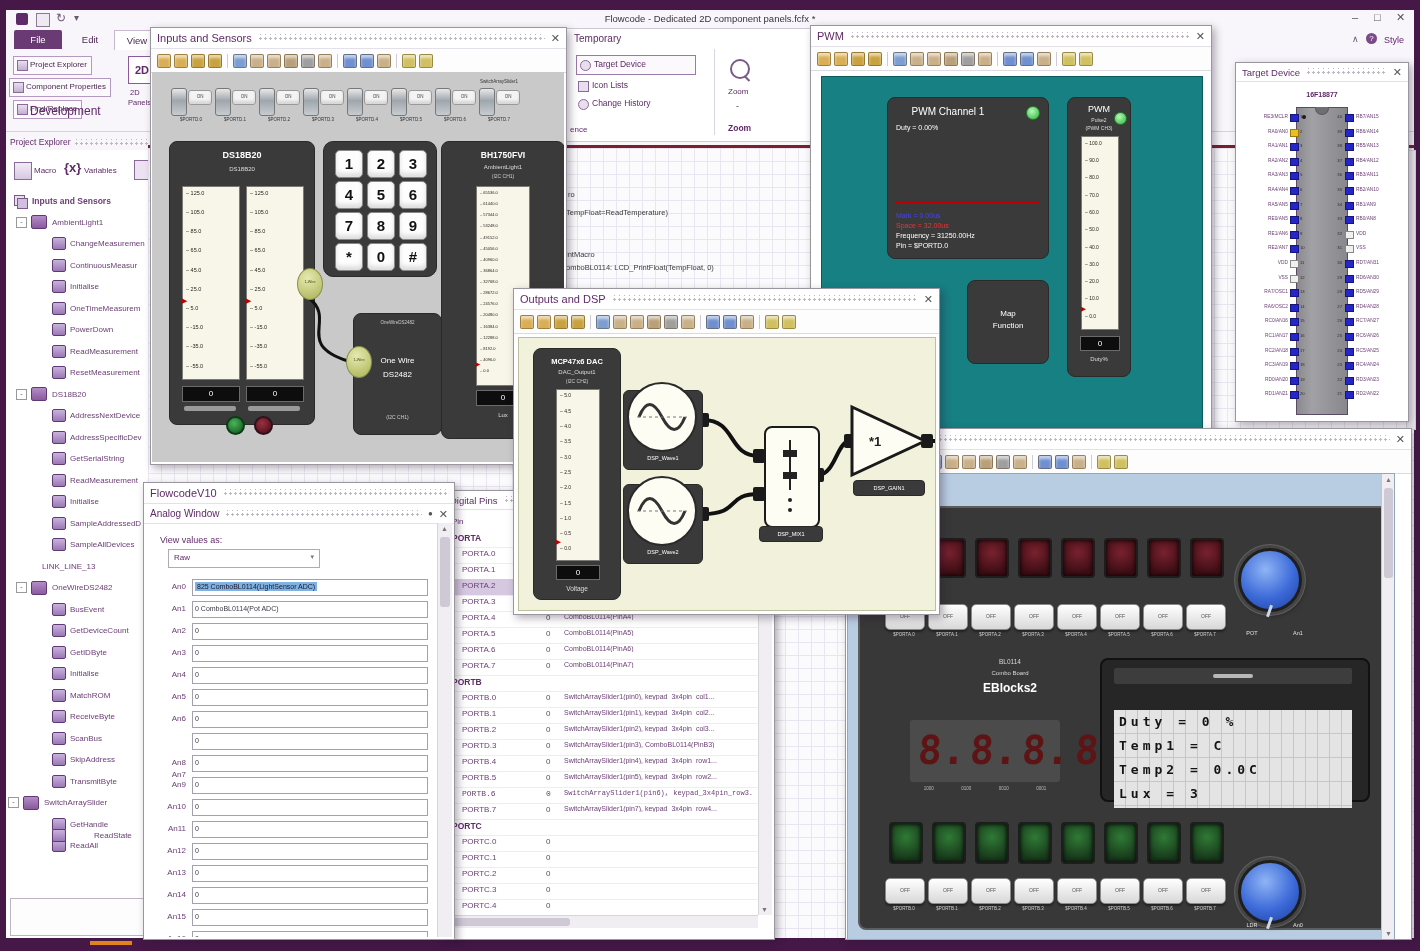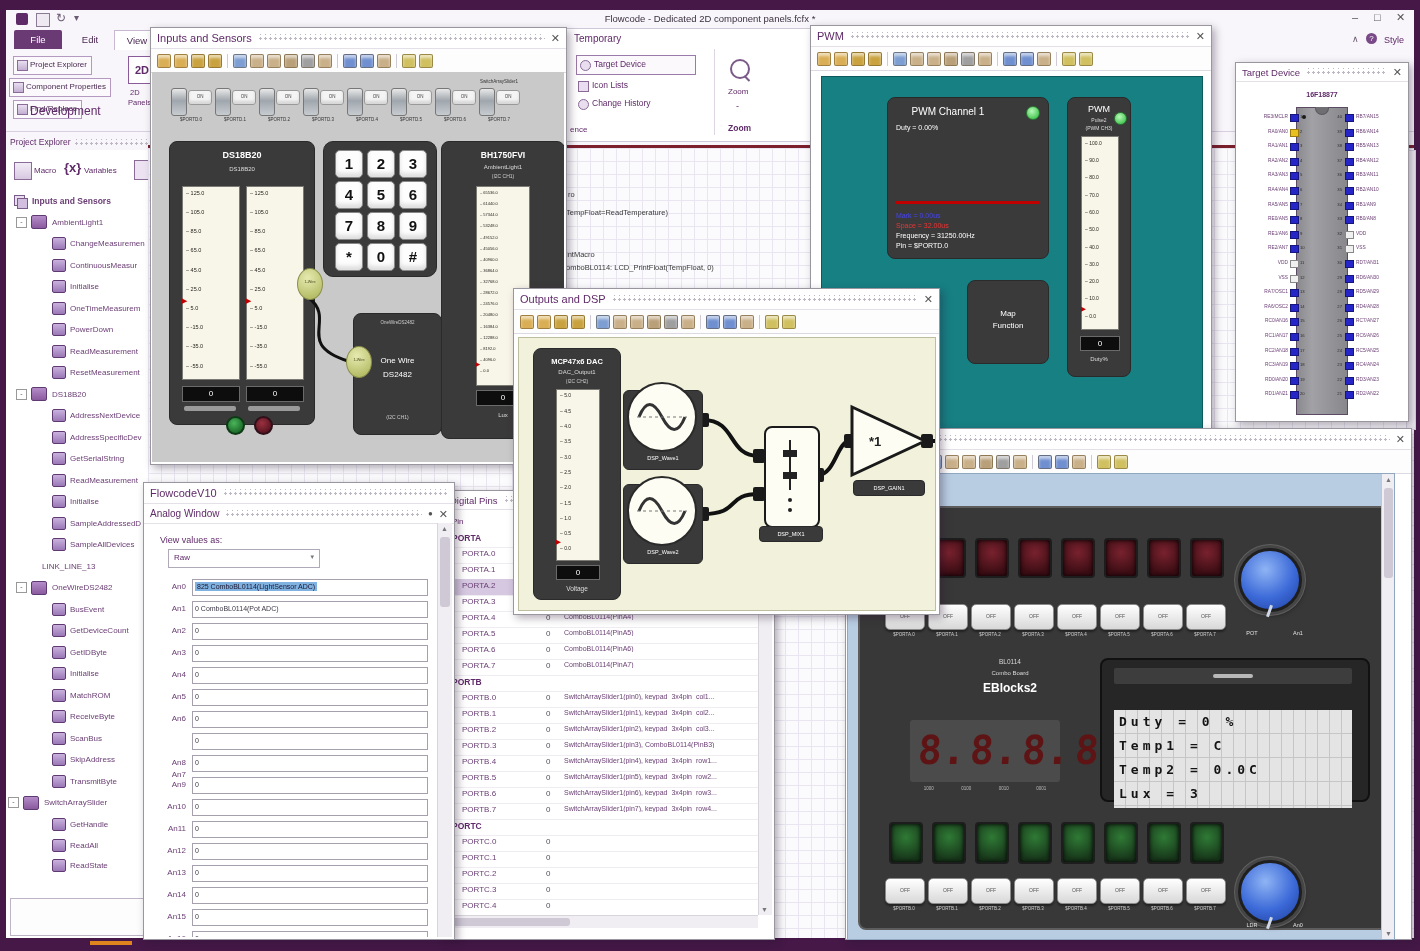--- a/index.html
+++ b/index.html
@@ -221,21 +221,21 @@
           <div class="treelab">SwitchArraySlider</div>
         </div>
         <div class="treerow" style="top: 623.5px; padding-left: 46px;">
           <div class="cube"></div>
           <div class="treelab">GetHandle</div>
         </div>
         <div class="treerow" style="top: 645px; padding-left: 46px;">
           <div class="cube"></div>
           <div class="treelab">ReadAll</div>
         </div>
-        <div class="treerow" style="top: 665px; padding-left: 46px;">
+        <div class="treerow" style="top: 635px; padding-left: 46px; gap: 24px;">
           <div class="cube"></div>
           <div class="treelab">ReadState</div>
         </div>
       </div>
     <div class="abs" style="left:4px;top:748px;width:134px;height:36px;border:1px solid #bdb4c6;background:#fdfdfd;"></div>
   </div>
 
   <div class="abs gridbg" style="left:148px;top:148px;width:1266px;height:790px;"></div>
   <div class="abs" style="left:148px;top:145px;width:1266px;height:3px;background:#7a1f2b;"></div>
   <div id="fragments" class="abs" style="left:0;top:0;width:0;height:0;">
@@ -694,21 +694,21 @@
         <div class="pinrow" style="top: 224px;">
           <div class="pinname">PORTB.4</div>
           <div class="pinval">0</div>
           <div class="pinsrc">SwitchArraySlider1(pin4), keypad_3x4pin_row1...</div>
         </div>
         <div class="pinrow" style="top: 240px;">
           <div class="pinname">PORTB.5</div>
           <div class="pinval">0</div>
           <div class="pinsrc">SwitchArraySlider1(pin5), keypad_3x4pin_row2...</div>
         </div>
-        <div class="pinrow" style="top: 256px;">
+        <div class="pinrow" style="top: 256px; font-family: Liberation Mono, monospace;">
           <div class="pinname">PORTB.6</div>
           <div class="pinval">0</div>
           <div class="pinsrc">SwitchArraySlider1(pin6), keypad_3x4pin_row3...</div>
         </div>
         <div class="pinrow" style="top: 272px;">
           <div class="pinname">PORTB.7</div>
           <div class="pinval">0</div>
           <div class="pinsrc">SwitchArraySlider1(pin7), keypad_3x4pin_row4...</div>
         </div>
         <div class="pinrow" style="top: 288px;">

